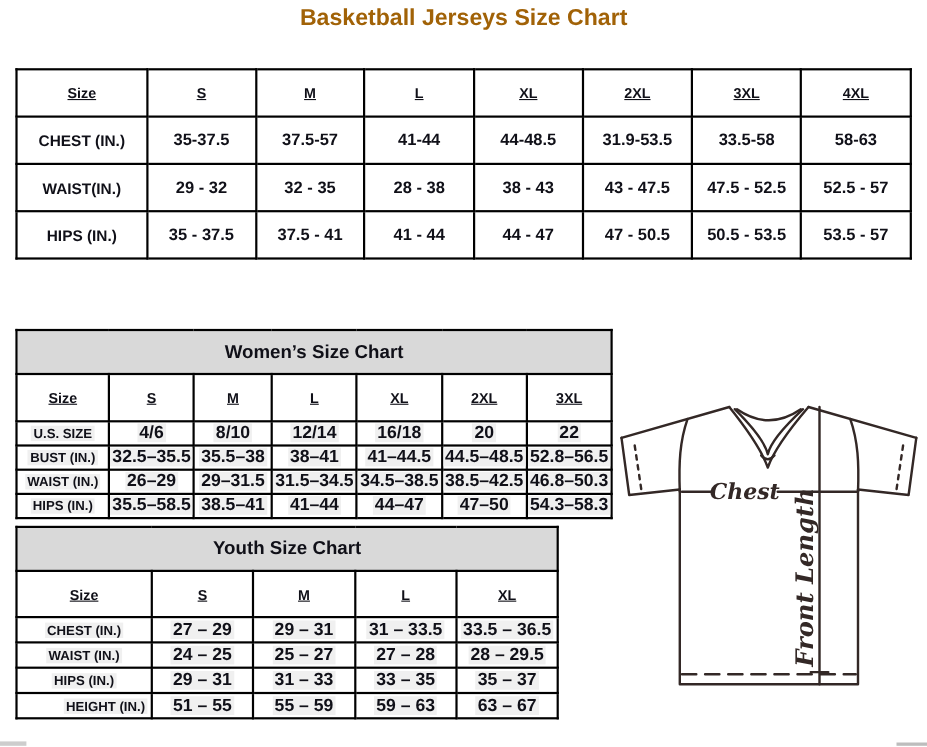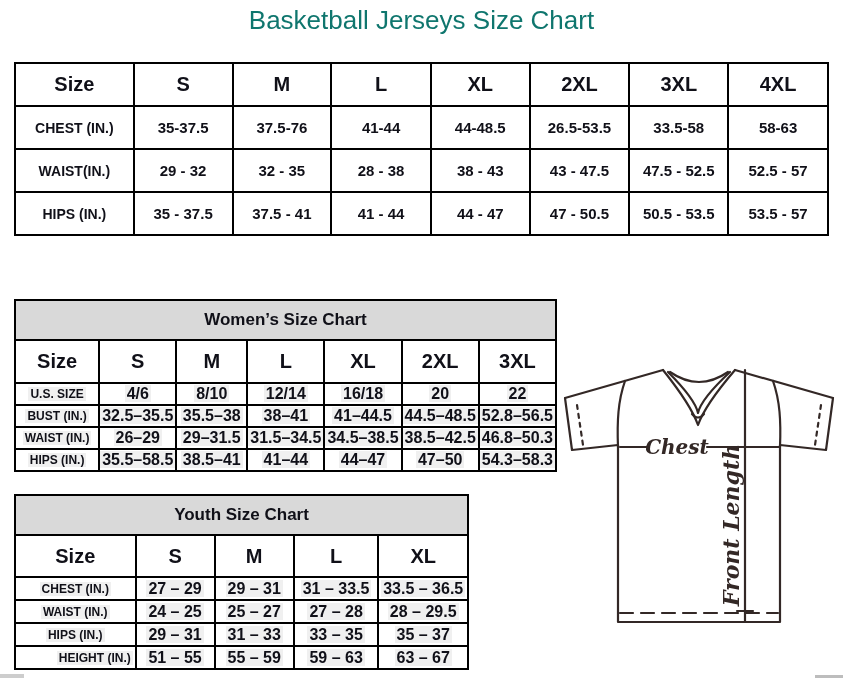--- a/index.html
+++ b/index.html
@@ -1,25 +1,25 @@
 <!DOCTYPE html>
 <html><head>
 <meta charset="utf-8">
 <style>
   html,body{margin:0;padding:0;background:#fff;}
   .canvas{position:relative;width:843px;height:679px;background:#ffffff;overflow:hidden;
           font-family:"Liberation Sans",sans-serif;color:#111;}
   .page-title{position:absolute;top:5px;left:0;width:100%;text-align:center;
-              font-size:26px;font-weight:normal;color:#0f766e;}
+              font-size:21px;font-weight:bold;color:#a16207;}
   .tbl-wrap{position:absolute;}
   table.size{border-collapse:collapse;table-layout:fixed;}
   table.size td,table.size th{border:2px solid #000;text-align:center;vertical-align:middle;
               padding:0;font-weight:bold;color:#101018;overflow:hidden;white-space:nowrap;}
   td.band{background:#d9d9d9;font-size:17px;}
-  th.col{font-size:20px;}
+  th.col{font-size:13px;text-decoration:underline;}
   table.lg td.val{font-size:15px;}
   table.lg th.lbl{font-size:14px;}
   table.sm td.val{font-size:16px;}
   table.sm th.lbl{font-size:12px;}
   .hl{background:#f0f0f0;padding:0 2px;}
   .jersey{position:absolute;left:555px;top:355px;}
   .sb-left{position:absolute;left:0;bottom:1px;width:24px;height:4px;background:#cdcdcd;}
   .sb-right{position:absolute;right:0;bottom:1px;width:28px;height:3px;background:#bdbdbd;}
 </style>
 </head>
@@ -48,24 +48,24 @@
             <th class="col" style="height: 41px;">M</th>
             <th class="col" style="height: 41px;">L</th>
             <th class="col" style="height: 41px;">XL</th>
             <th class="col" style="height: 41px;">2XL</th>
             <th class="col" style="height: 41px;">3XL</th>
             <th class="col" style="height: 41px;">4XL</th>
           </tr>
           <tr>
             <th class="lbl" style="height: 41px;"><span>CHEST (IN.)</span></th>
             <td class="val"><span>35-37.5</span></td>
-            <td class="val"><span>37.5-76</span></td>
+            <td class="val"><span>37.5-57</span></td>
             <td class="val"><span>41-44</span></td>
             <td class="val"><span>44-48.5</span></td>
-            <td class="val"><span>26.5-53.5</span></td>
+            <td class="val"><span>31.9-53.5</span></td>
             <td class="val"><span>33.5-58</span></td>
             <td class="val"><span>58-63</span></td>
           </tr>
           <tr>
             <th class="lbl" style="height: 41px;"><span>WAIST(IN.)</span></th>
             <td class="val"><span>29 - 32</span></td>
             <td class="val"><span>32 - 35</span></td>
             <td class="val"><span>28 - 38</span></td>
             <td class="val"><span>38 - 43</span></td>
             <td class="val"><span>43 - 47.5</span></td>
@@ -143,21 +143,21 @@
             <td class="val"><span class="hl">38.5–41</span></td>
             <td class="val"><span class="hl">41–44</span></td>
             <td class="val"><span class="hl">44–47</span></td>
             <td class="val"><span class="hl">47–50</span></td>
             <td class="val"><span class="hl">54.3–58.3</span></td>
           </tr>
         </tbody>
       </table>
     </div>
 
-  <div class="tbl-wrap" style="left:14px;top:494px;width:455px;">
+  <div class="tbl-wrap" style="left:14px;top:478px;width:494px;">
       <table class="size sm">
         <colgroup>
           <col style="width: 123px;">
           <col style="width: 93px;">
           <col style="width: 93px;">
           <col style="width: 93px;">
           <col style="width: 92px;">
         </colgroup>
         <tbody>
           <tr>

